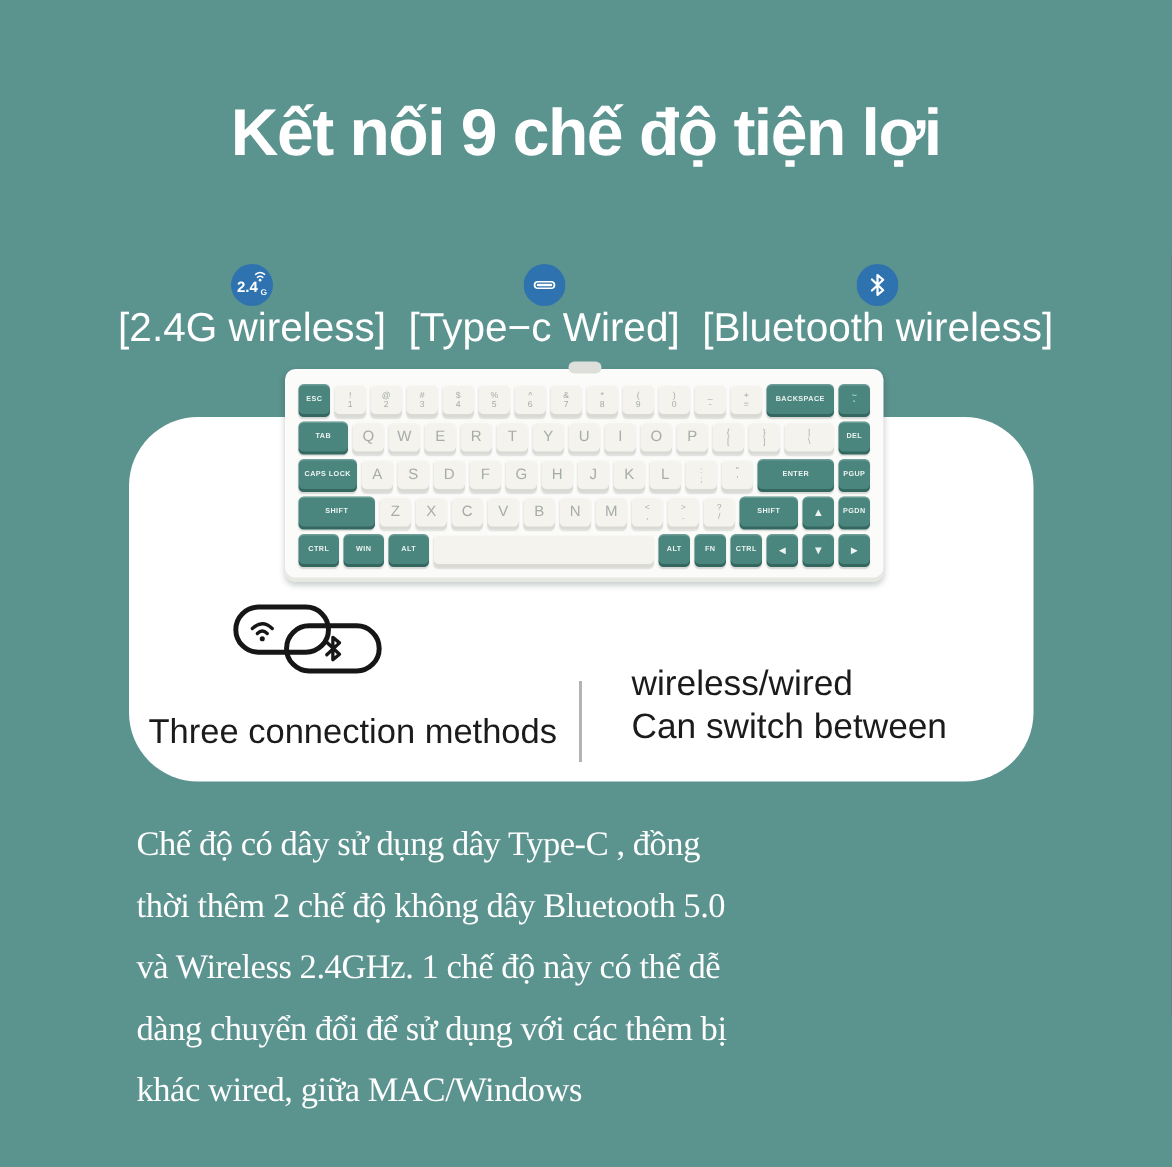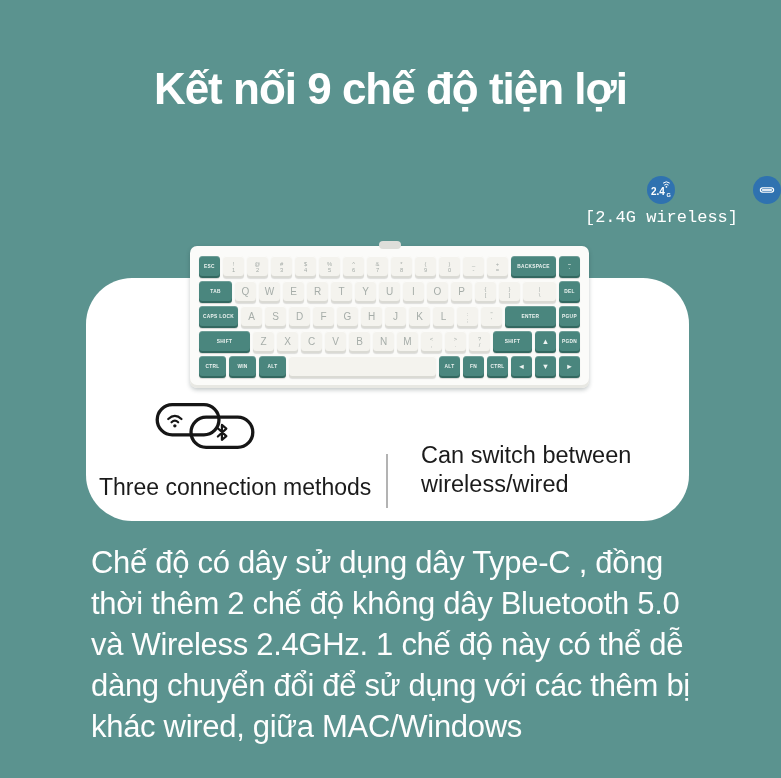--- a/index.html
+++ b/index.html
@@ -22,26 +22,26 @@
   }
   
   .title{
     position:absolute;top:64px;left:0;width:100%;
     text-align:center;
     color:#fff;font-size:44px;font-weight:700;letter-spacing:-1px;
   }
   
   .modes{
     position:absolute;top:176px;left:0;width:100%;
-    display:flex;justify-content:flex-end;align-items:flex-start;gap:15px;
+    display:flex;justify-content:center;align-items:flex-start;gap:15px;
   }
   .mode{display:flex;flex-direction:column;align-items:center;}
   .mode svg{display:block;}
   .mode-label{
-    color:#fff;font-size:17px;line-height:26px;margin-top:1px;white-space:nowrap;font-family:Liberation Mono, monospace;
+    color:#fff;font-size:27px;line-height:26px;margin-top:1px;white-space:nowrap;
   }
   
   .card{
     position:absolute;left:86px;top:278px;width:603px;height:243px;
     background:var(--card);border-radius:46px;
   }
   
   .keyboard{
     position:absolute;left:190px;top:246px;width:399px;height:142px;
     background:#fbfbf9;border-radius:7px;
@@ -77,22 +77,23 @@
   .cap-divider{
     position:absolute;left:386px;top:454px;width:2px;height:54px;background:#b3b3b3;
   }
   .cap-right{
     position:absolute;left:421px;top:441px;
     color:var(--ink);font-size:23.5px;line-height:29px;white-space:nowrap;
   }
   
   .desc{
     position:absolute;left:91px;top:542px;
-    color:#fefefe;font-size:31px;line-height:41px;letter-spacing:-.3px;
+    color:#fefefe;font-size:23px;line-height:41px;letter-spacing:-.3px;
     white-space:nowrap;
+    font-family:Liberation Serif, serif;
   }
 </style>
 </head>
 <body>
 
 <div class="page">
 
   <h1 class="title">Kết nối 9 chế độ tiện lợi</h1>
 
   <div class="modes">
@@ -108,22 +109,30 @@
       </svg>
       <div class="mode-label">[2.4G wireless]</div>
     </div>
 
     <div class="mode">
       <svg width="28" height="28" viewBox="0 0 28 28">
         <circle cx="14" cy="14" r="14" fill="#2f72b0"></circle>
         <rect x="6.8" y="11.3" width="14.4" height="5.4" rx="2.7" fill="#ffffff"></rect>
         <rect x="8.4" y="12.7" width="11.2" height="2.6" rx="1.3" fill="none" stroke="#2f72b0" stroke-width="0.8"></rect>
       </svg>
+      <div class="mode-label">[Type−c Wired]</div>
     </div>
 
+    <div class="mode">
+      <svg width="28" height="28" viewBox="0 0 28 28">
+        <circle cx="14" cy="14" r="14" fill="#2f72b0"></circle>
+        <path d="M10.3 10.3 L17.8 17.5 L14 20.6 L14 7.4 L17.8 10.5 L10.3 17.7" stroke="#ffffff" stroke-width="1.5" fill="none" stroke-linejoin="round" stroke-linecap="round"></path>
+      </svg>
+      <div class="mode-label">[Bluetooth wireless]</div>
+    </div>
 
   </div>
 
   <div class="card"></div>
 
   <div class="keyboard">
     <div class="kb-notch"></div>
     <div id="kb-rows">
         <div class="kb-row">
           <div class="key teal" style="width: 21px;">
@@ -370,22 +379,22 @@
       <circle cx="27" cy="31.8" r="2.3" fill="#161616"></circle>
     </g>
     <g>
       <path d="M85.5 35 L97 45.8 L91 50.8 L91 30.5 L97 35.5 L85.5 46.3" stroke="#161616" stroke-width="3" fill="none" stroke-linejoin="round" stroke-linecap="round"></path>
     </g>
   </svg>
 
   <div class="cap-left">Three connection methods</div>
   <div class="cap-divider"></div>
   <div class="cap-right">
+    <div>wireless/wired</div>
     <div>Can switch between</div>
-    <div>wireless/wired</div>
   </div>
 
   <div class="desc">
     <div>Chế độ có dây sử dụng dây Type-C , đồng</div>
     <div>thời thêm 2 chế độ không dây Bluetooth 5.0</div>
     <div>và Wireless 2.4GHz. 1 chế độ này có thể dễ</div>
     <div>dàng chuyển đổi để sử dụng với các thêm bị</div>
     <div>khác wired, giữa MAC/Windows</div>
   </div>
 

